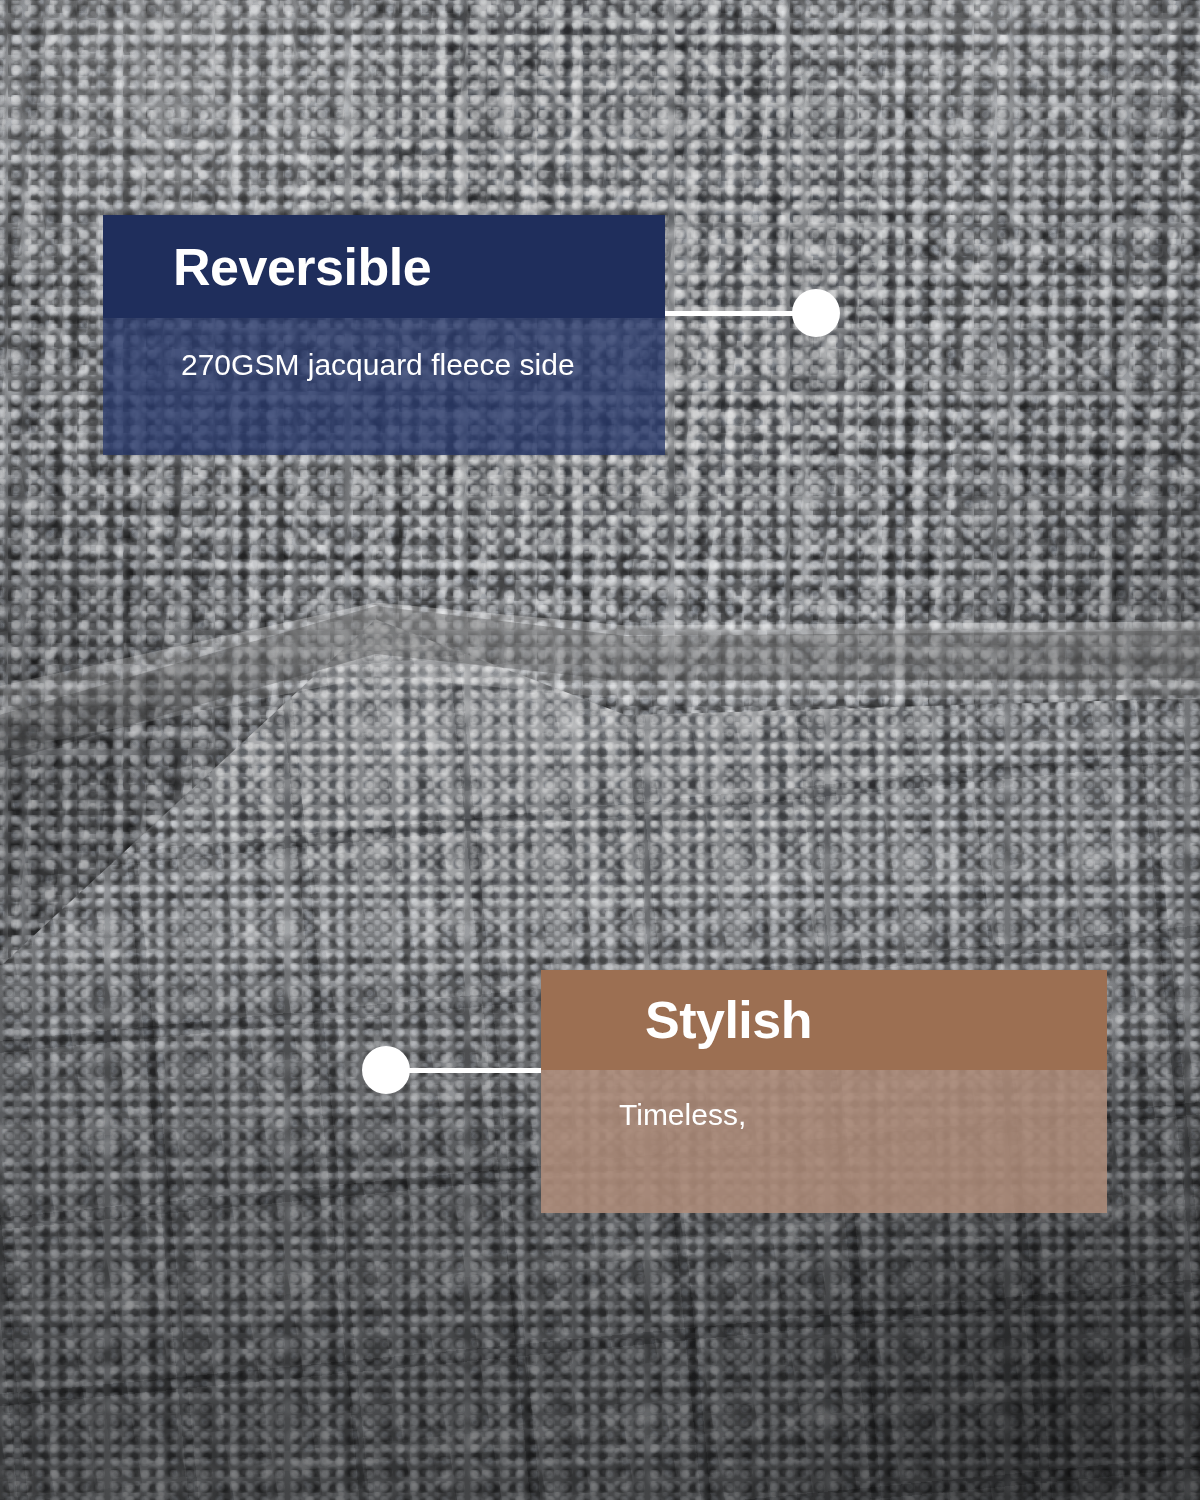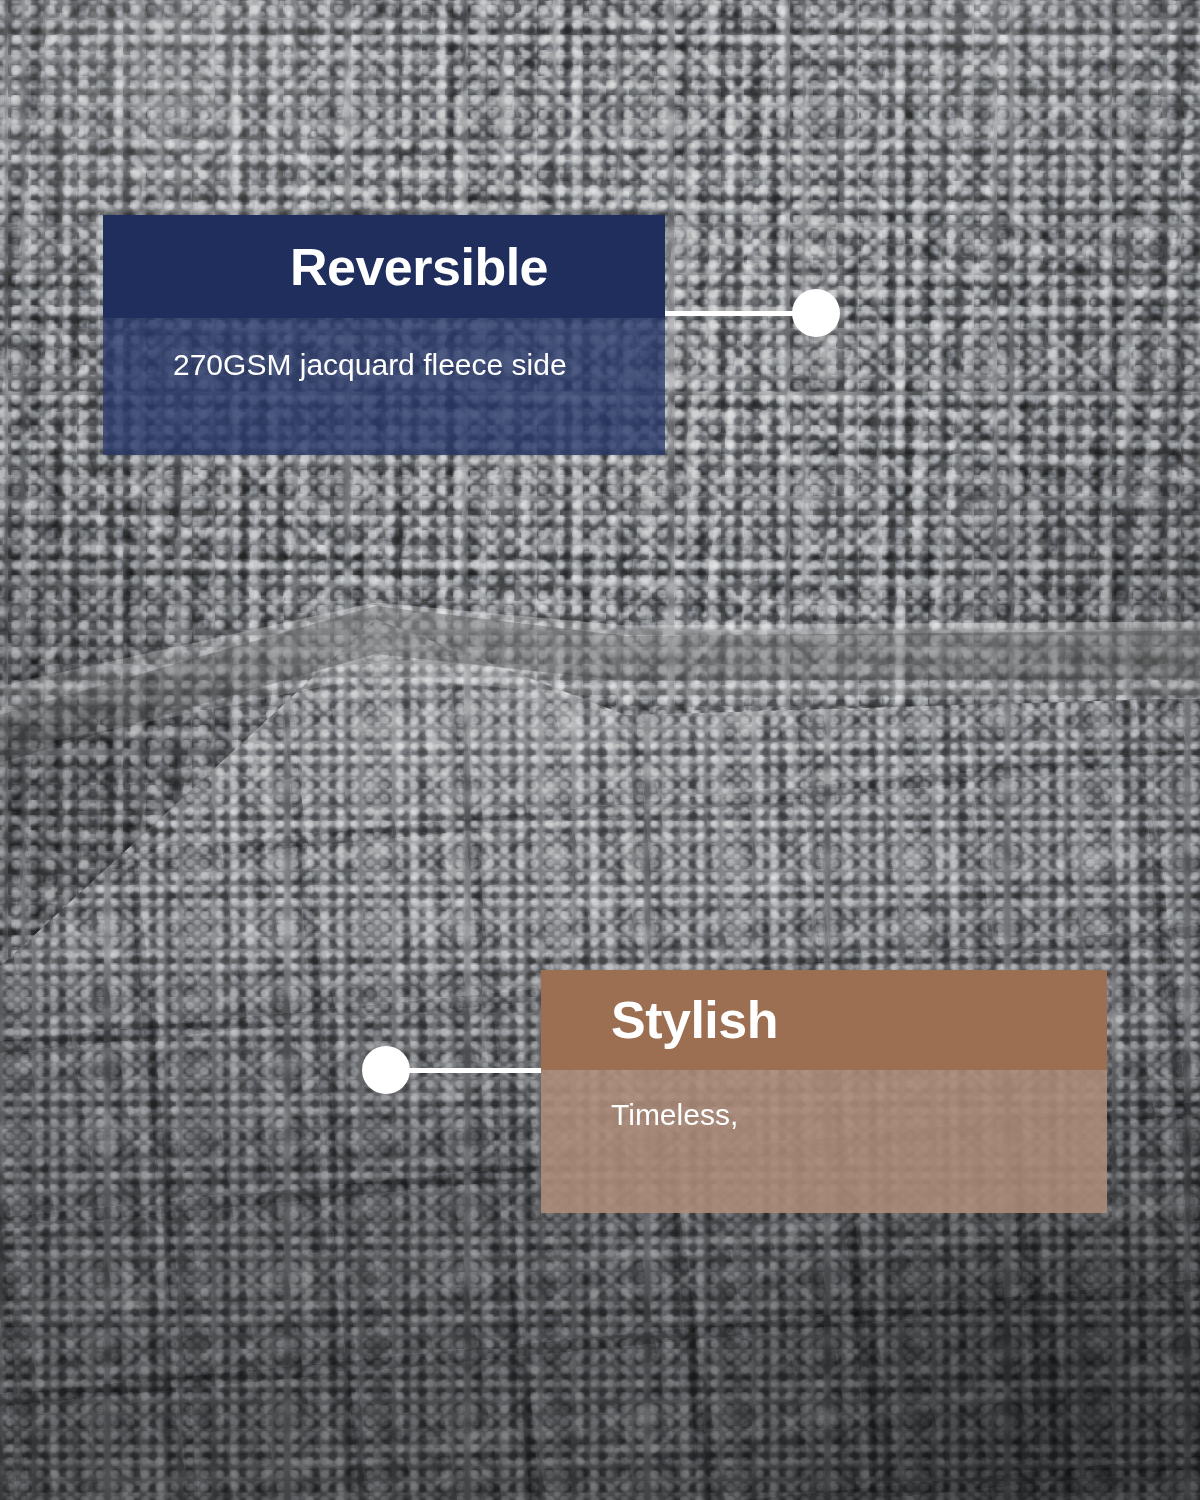--- a/index.html
+++ b/index.html
@@ -205,33 +205,33 @@
     line-height: 1;
     letter-spacing: -0.5px;
     white-space: nowrap;
   }
   .callout-body {
     box-sizing: border-box;
     color: #ffffff;
     font-size: 30px;
     line-height: 1.42;
   }
-  .callout-line { white-space: nowrap; }
+  .callout-line { white-space: nowrap; margin-left: 8px; }
 
   #callout-reversible { left: 103px; top: 215px; width: 562px; }
   #callout-reversible .callout-head {
-    height: 103px; background: #1f2e5c; padding-left: 70px; justify-content: center;
+    height: 103px; background: #1f2e5c; padding-left: 70px;
   }
   #callout-reversible .callout-body {
     height: 137px; background: rgba(40,56,108,.78); padding: 26px 0 0 70px;
   }
 
   #callout-stylish { left: 541px; top: 970px; width: 566px; }
   #callout-stylish .callout-head {
-    height: 100px; background: #9c6f52; padding-left: 70px;
+    height: 100px; background: #9c6f52; padding-left: 104px;
   }
   #callout-stylish .callout-body {
     height: 143px; background: rgba(176,141,122,.86); padding: 24px 0 1px 70px;
   }
 
   
   .leader-line {
     position: absolute;
     height: 5px;
     background: #ffffff;

